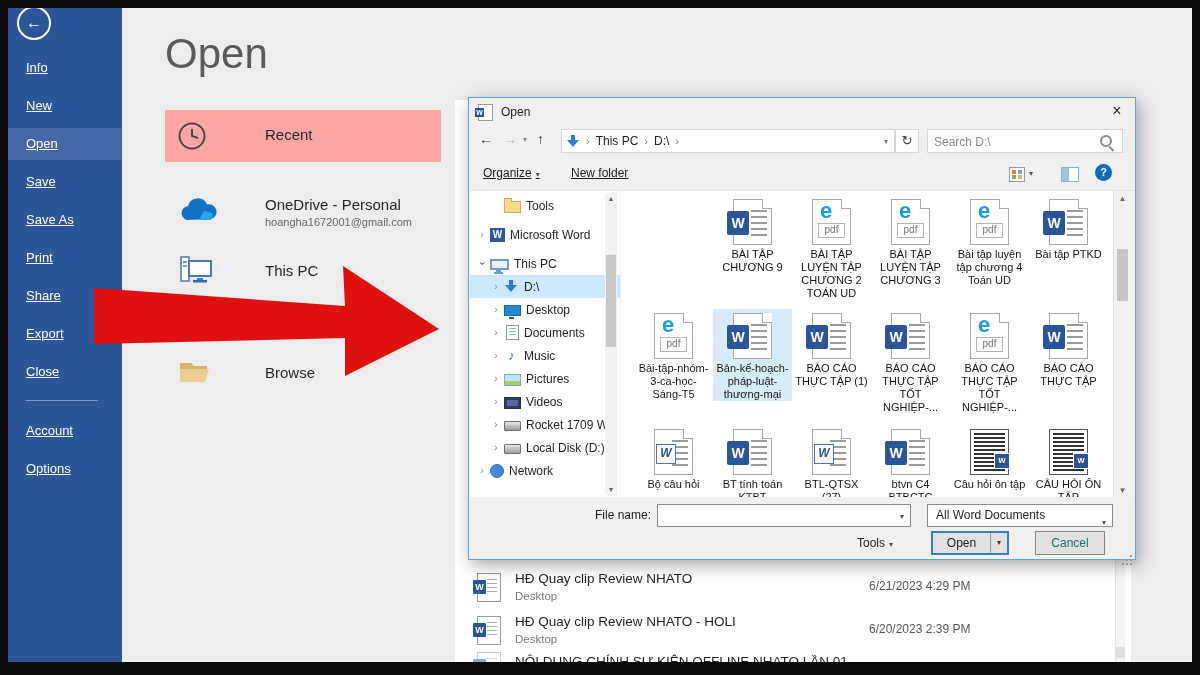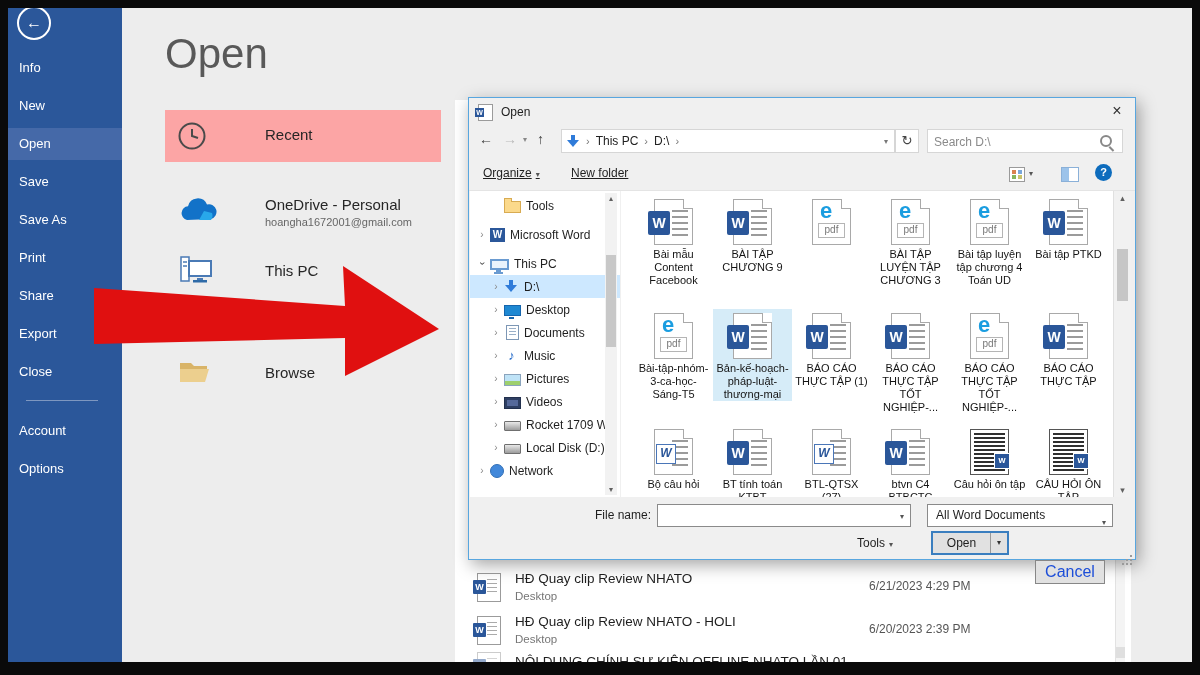--- a/index.html
+++ b/index.html
@@ -4,22 +4,22 @@
 <style>
   html,body{margin:0;padding:0;background:#000;}
   .screen{position:relative;width:1200px;height:675px;background:#0a0a0a;overflow:hidden;
           font-family:"Liberation Sans","DejaVu Sans",sans-serif;}
   .app{position:absolute;left:8px;top:8px;width:1184px;height:654px;background:#ededed;overflow:hidden;}
 
   
   .sidebar{position:absolute;left:0;top:0;width:114px;height:100%;background:#2b579a;color:#fff;}
   .back-btn{position:absolute;left:9px;top:-2px;width:30px;height:30px;border:2px solid #fff;border-radius:50%;
             display:flex;align-items:center;justify-content:center;font-size:16px;cursor:pointer;}
-  .side-item{position:absolute;left:0;width:100%;height:32px;line-height:32px;padding-left:11px;
-             box-sizing:border-box;font-size:13px;cursor:pointer;}
+  .side-item{position:absolute;left:0;width:100%;height:32px;line-height:32px;padding-left:18px;
+             box-sizing:border-box;font-size:13px;cursor:pointer;text-decoration:underline;}
   .side-item.selected{background:#4569a8;}
   .side-divider{position:absolute;left:18px;width:72px;border-top:1px solid #7e97c0;}
 
   
   .bs-main{position:absolute;left:114px;top:0;right:0;bottom:0;}
   .bs-title{position:absolute;left:43px;top:22px;font-size:42px;font-weight:normal;color:#595959;margin:0;}
   .bs-nav-item{position:absolute;left:43px;width:276px;cursor:pointer;}
   .nav-recent{top:102px;height:52px;background:#fca5a5;}
   .nav-onedrive{top:176px;height:50px;}
   .nav-thispc{top:240px;height:46px;}
@@ -158,21 +158,21 @@
   .fn-input{position:absolute;left:3px;top:2px;width:225px;height:17px;border:none;outline:none;font-size:12px;font-family:inherit;}
   .combo-caret{position:absolute;right:6px;top:7px;font-size:8px;color:#555;cursor:pointer;}
   .ft-combo{position:absolute;left:458px;top:406px;width:186px;height:23px;background:#fff;border:1px solid #8a8a8a;
             font-size:12px;color:#1f1f1f;line-height:21px;padding-left:8px;box-sizing:border-box;cursor:pointer;}
   .tools-btn{position:absolute;left:388px;top:438px;font-size:12px;color:#1f1f1f;cursor:pointer;}
   .open-btn{position:absolute;left:462px;top:433px;width:78px;height:24px;background:#e1e1e1;border:2px solid #3a7ebf;
             box-sizing:border-box;display:flex;cursor:pointer;}
   .open-main{flex:1;text-align:center;line-height:20px;font-size:12px;color:#1f1f1f;}
   .open-split{width:16px;border-left:1px solid #999;font-size:8px;line-height:20px;text-align:center;color:#333;}
   .cancel-btn{position:absolute;left:566px;top:433px;width:70px;height:24px;background:#e1e1e1;border:1px solid #878787;
-              font-size:16px;color:#1d4ed8;text-align:center;line-height:22px;box-sizing:border-box;cursor:pointer;margin-top:29px;}
+              font-size:12px;color:#0f766e;text-align:center;line-height:22px;box-sizing:border-box;cursor:pointer;}
   .grip{position:absolute;right:3px;bottom:2px;width:2px;height:2px;background:#9a9a9a;
         box-shadow:-4px 4px 0 #9a9a9a,0 4px 0 #9a9a9a,-8px 8px 0 #9a9a9a,-4px 8px 0 #9a9a9a,0 8px 0 #9a9a9a;}
 </style>
 </head>
 <body>
 
 <div class="screen">
  <div class="app">
 
   <aside class="sidebar">
@@ -360,42 +360,35 @@
         <span>Network</span>
       </div>
     </div>
     <div class="tree-scroll">
       <span class="scroll-arrow" style="top:1px">▴</span>
       <div class="tree-thumb"></div>
       <span class="scroll-arrow" style="bottom:1px">▾</span>
     </div>
 
     <div class="files-pane">
-      <div class="tile" style="left:13px;top:8px">
-        <span class="fi fi-word">
-              <i class="fold"></i>
-              <i class="lines"></i>
-              <i class="badge"></i>
-            </span>
-        <div class="fname">Bài mẫu Content Facebook</div>
-      </div>
       <div class="tile" style="left:92px;top:8px">
         <span class="fi fi-word">
               <i class="fold"></i>
               <i class="lines"></i>
               <i class="badge"></i>
             </span>
         <div class="fname">BÀI TẬP CHƯƠNG 9</div>
       </div>
       <div class="tile" style="left:171px;top:8px">
         <span class="fi fi-pdf">
               <i class="fold"></i>
               <i class="e"></i>
               <i class="pdfbox"></i>
             </span>
+        <div class="fname">BÀI TẬP LUYỆN TẬP CHƯƠNG 2 TOÁN UD</div>
       </div>
       <div class="tile" style="left:250px;top:8px">
         <span class="fi fi-pdf">
               <i class="fold"></i>
               <i class="e"></i>
               <i class="pdfbox"></i>
             </span>
         <div class="fname">BÀI TẬP LUYỆN TẬP CHƯƠNG 3</div>
       </div>
       <div class="tile" style="left:329px;top:8px">

